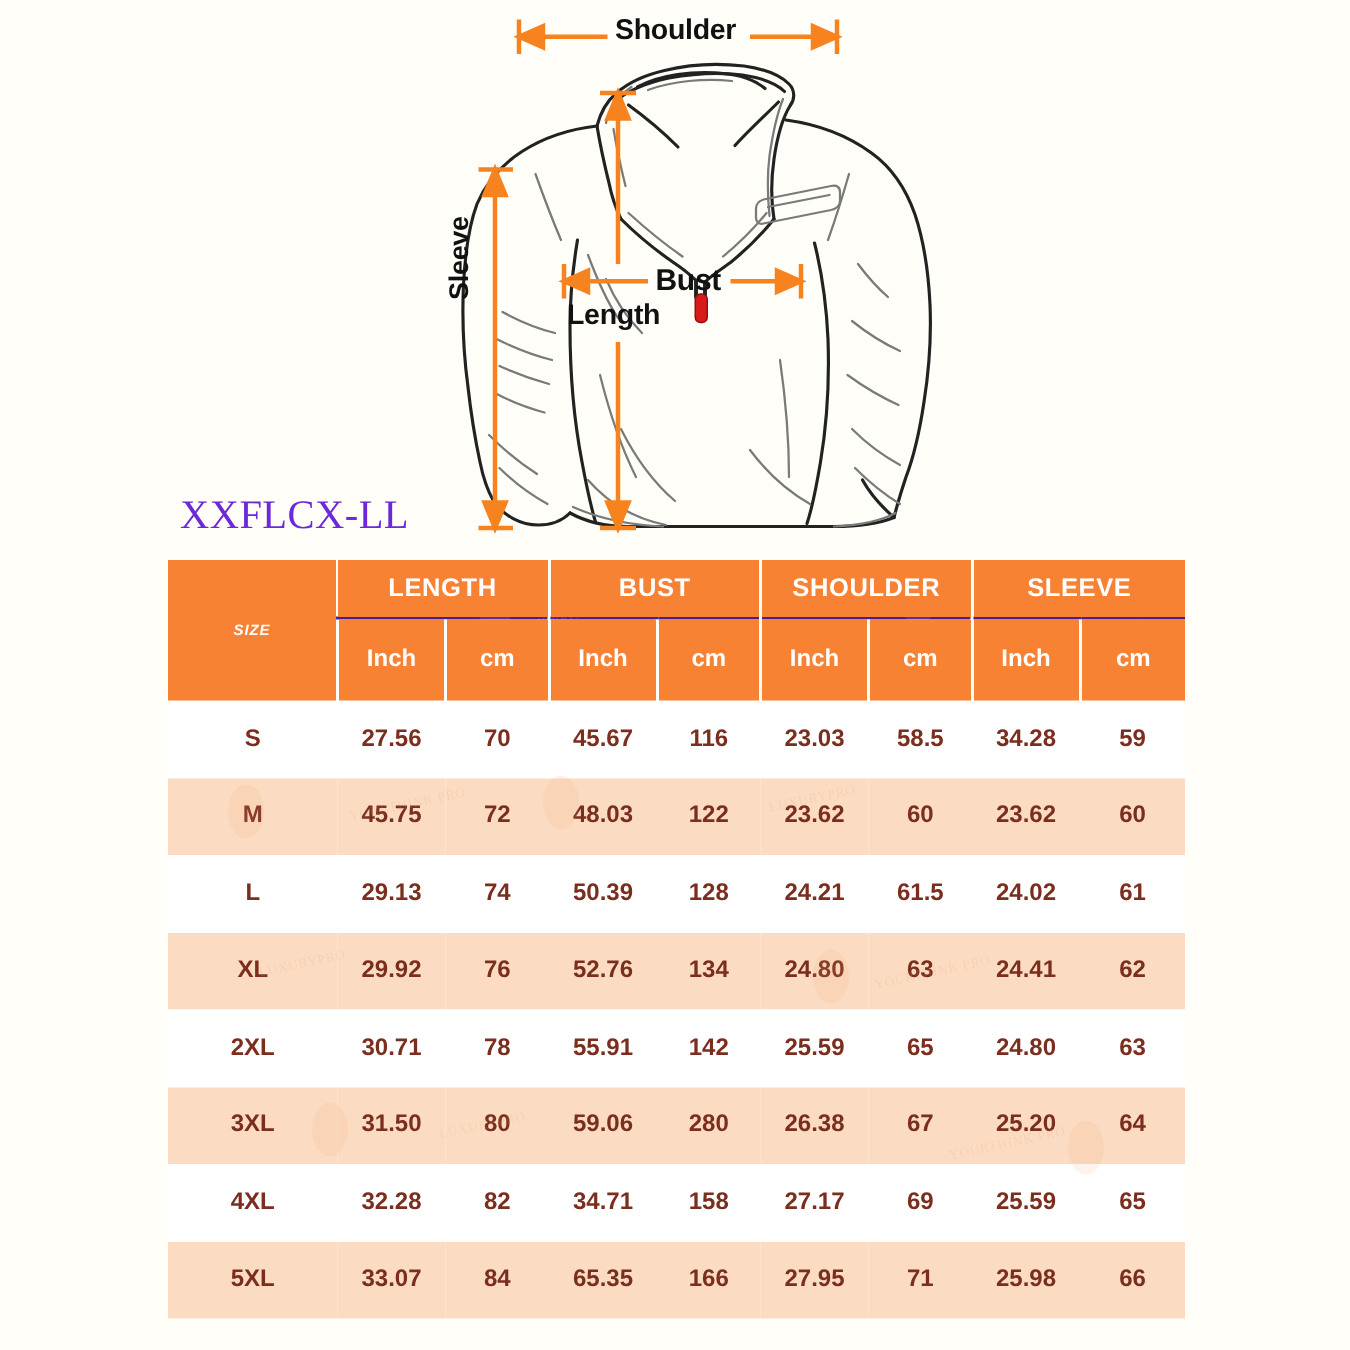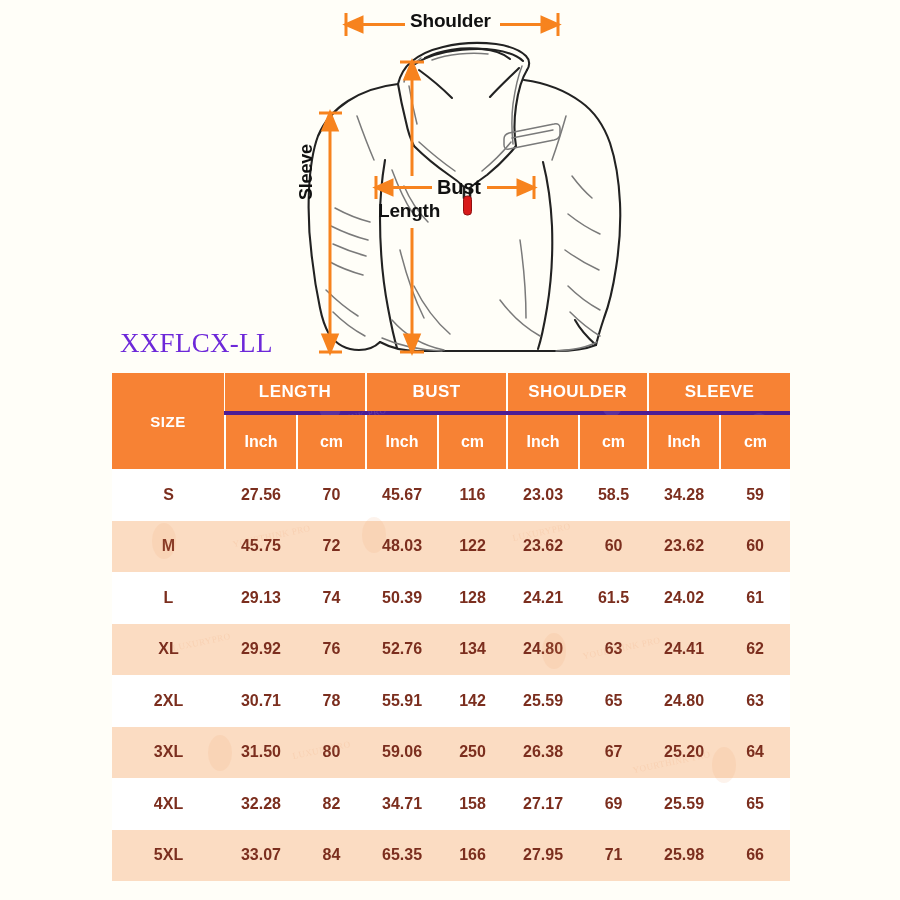--- a/index.html
+++ b/index.html
@@ -88,28 +88,29 @@
   }
   .hdr-group {
     height: 38px;
     font-size: 17px;
     letter-spacing: 0.4px;
     border-left: 2px solid #FFFEF8;
   }
   .hdr-group.first { border-left: none; }
   .hdr-size {
     height: 92px;
-    font-size: 15px;
+    font-size: 10px;
     letter-spacing: 0.6px;
+    font-style: italic;
   }
   .hdr-unit {
     height: 54px;
     font-size: 16px;
     border-left: 2px solid #FFFEF8;
-    border-top: 4px solid #4c1d95;
+    border-top: 2px solid #4c1d95;
   }
   .hdr-unit.grp-start { border-left: 2px solid #FFFEF8; }
 
   
   tbody tr { height: 51.5px; }
   tbody tr.odd  { background: #FFFFFF; }
   tbody tr.even { background: #FBDCC2; }
   tbody td {
     color: #7B2E1E;
     font-size: 16px;
@@ -396,21 +397,21 @@
           <td>25.59</td>
           <td>65</td>
           <td>24.80</td>
           <td>63</td>
         </tr>
         <tr class="even">
           <td class="size-cell">3XL</td>
           <td>31.50</td>
           <td>80</td>
           <td>59.06</td>
-          <td>250</td>
+          <td>280</td>
           <td>26.38</td>
           <td>67</td>
           <td>25.20</td>
           <td>64</td>
         </tr>
         <tr class="odd">
           <td class="size-cell">4XL</td>
           <td>32.28</td>
           <td>82</td>
           <td>34.71</td>

